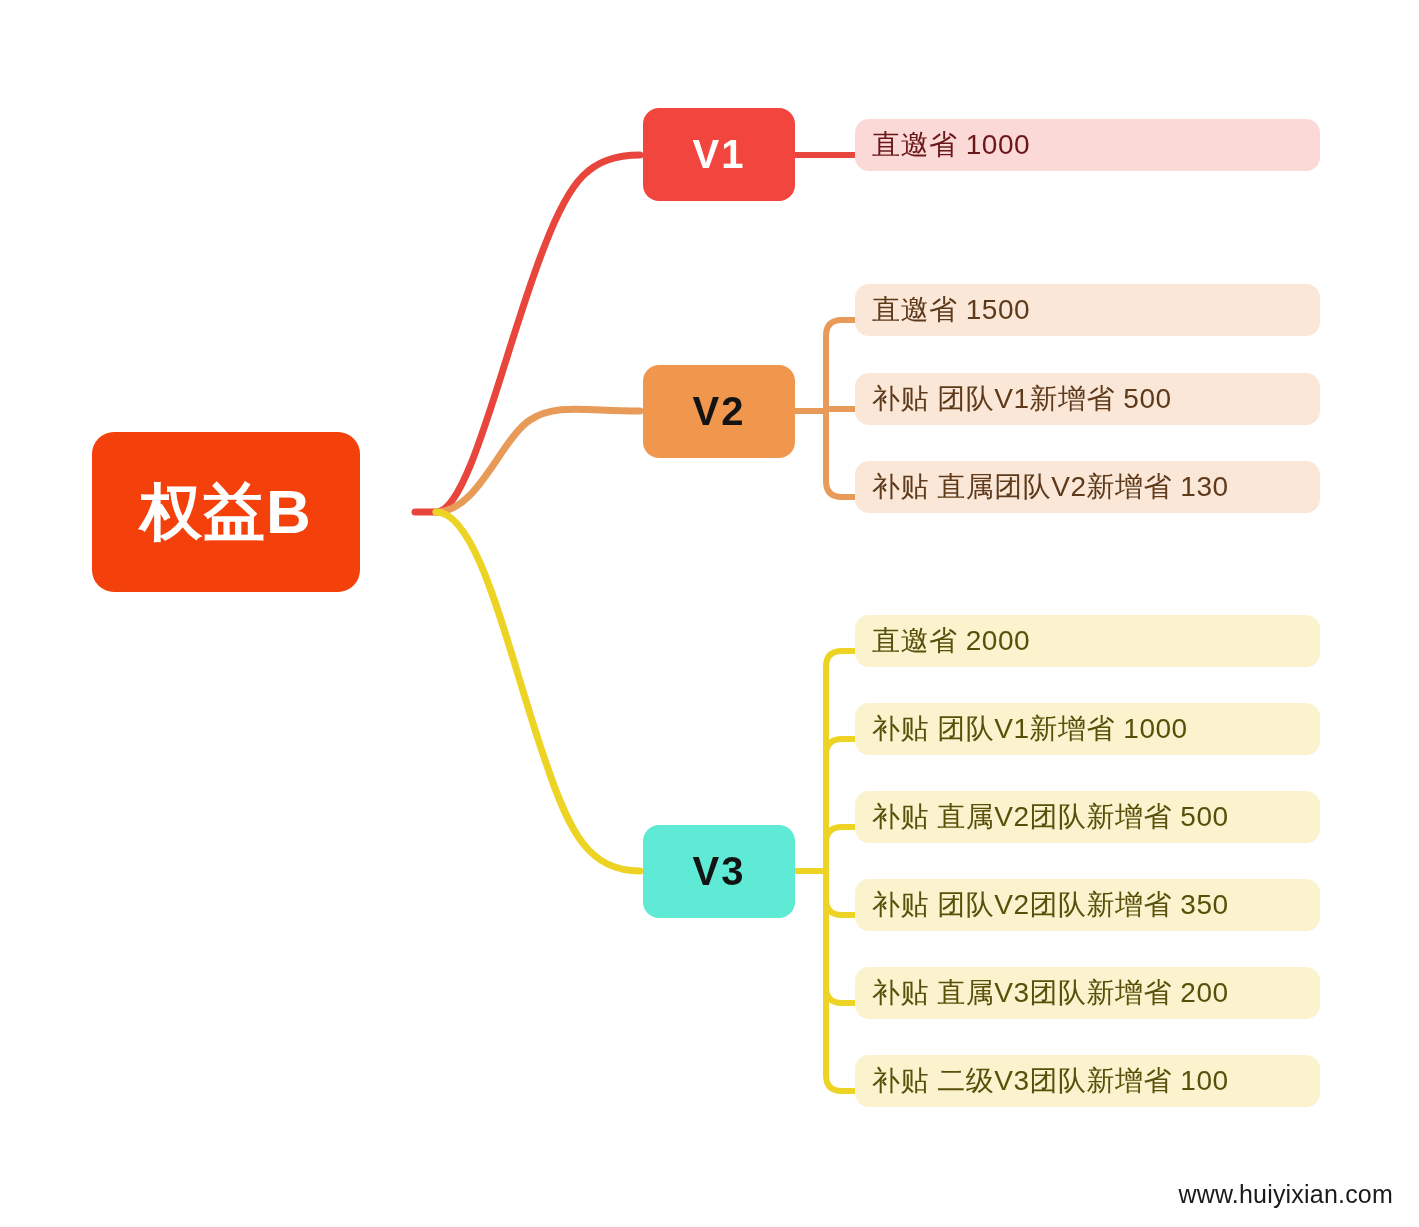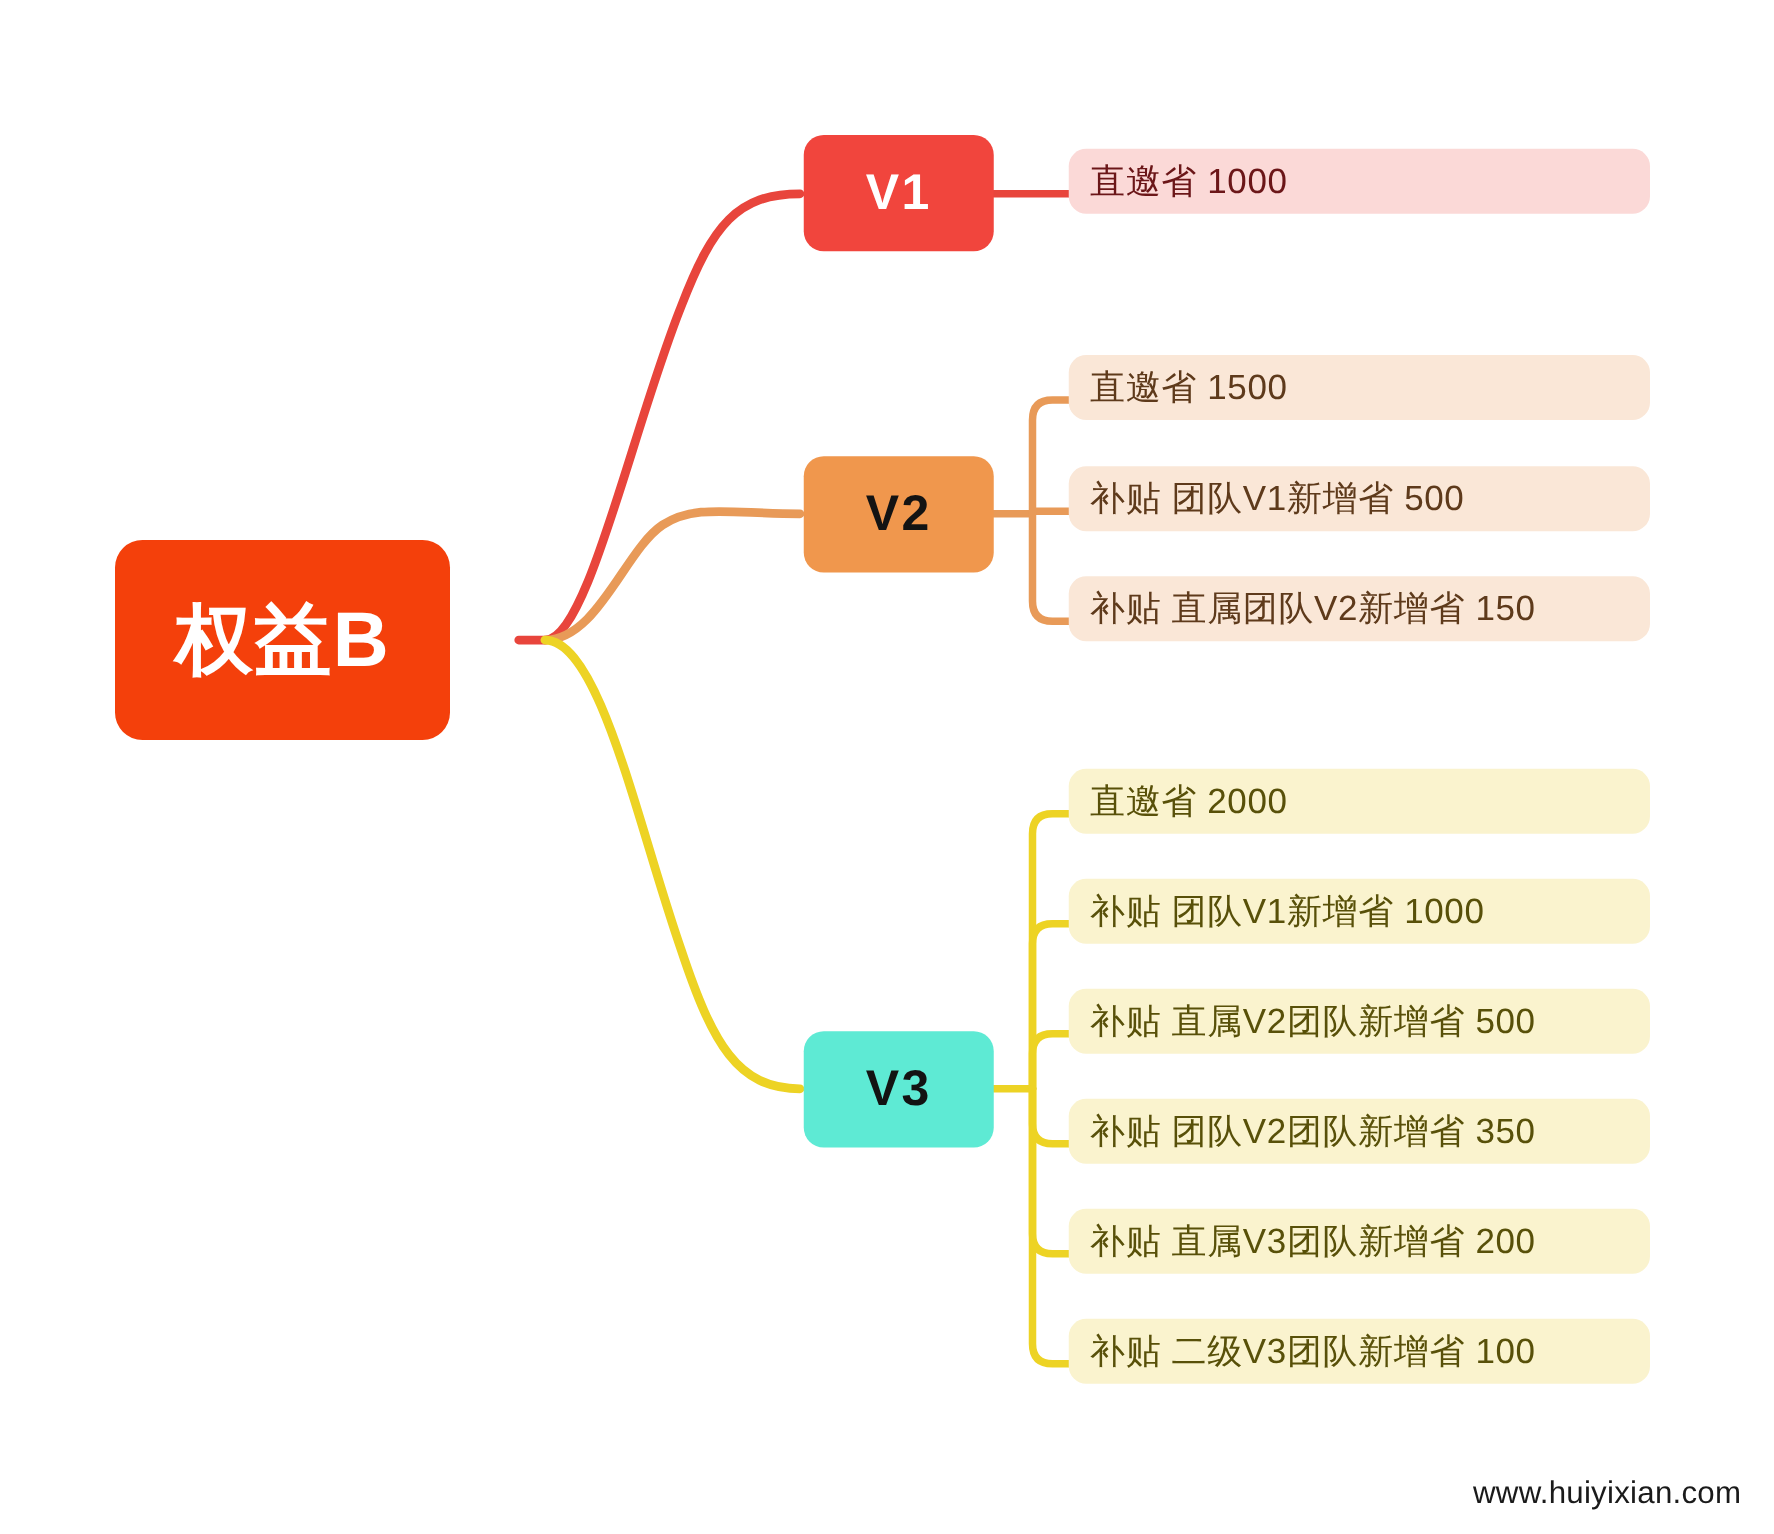--- a/index.html
+++ b/index.html
@@ -140,21 +140,21 @@
     <span>直邀省  1000</span>
   </div>
 
   <div class="leaf leaf-v2" style="top:284px;">
     <span>直邀省  1500</span>
   </div>
   <div class="leaf leaf-v2" style="top:373px;">
     <span>补贴 团队V1新增省 500</span>
   </div>
   <div class="leaf leaf-v2" style="top:461px;">
-    <span>补贴 直属团队V2新增省  150</span>
+    <span>补贴 直属团队V2新增省  130</span>
   </div>
 
   <div class="leaf leaf-v3" style="top:615px;">
     <span>直邀省  2000</span>
   </div>
   <div class="leaf leaf-v3" style="top:703px;">
     <span>补贴 团队V1新增省  1000</span>
   </div>
   <div class="leaf leaf-v3" style="top:791px;">
     <span>补贴 直属V2团队新增省  500</span>

